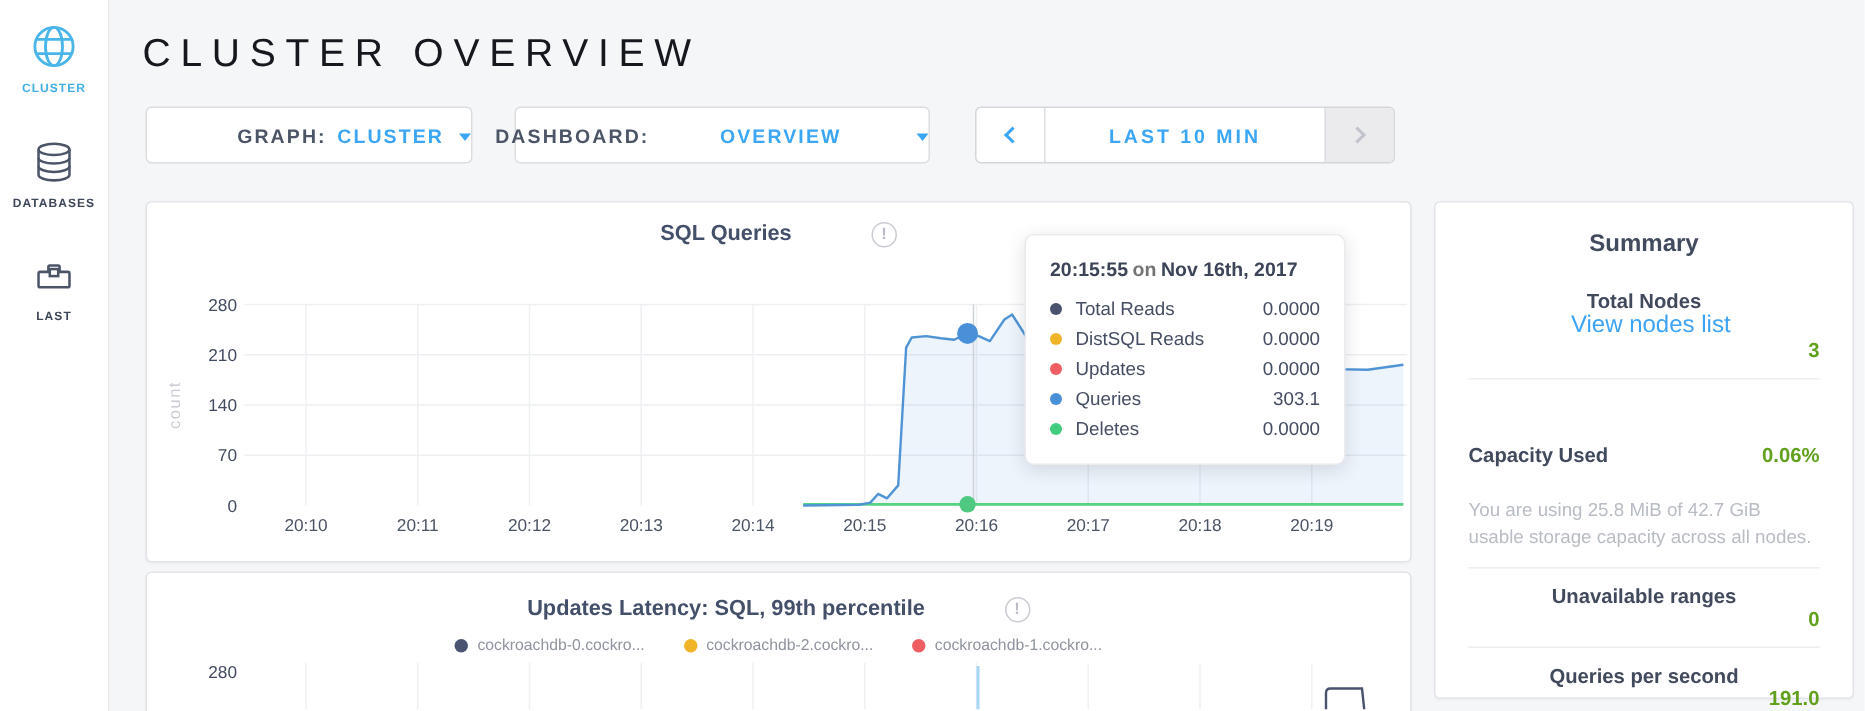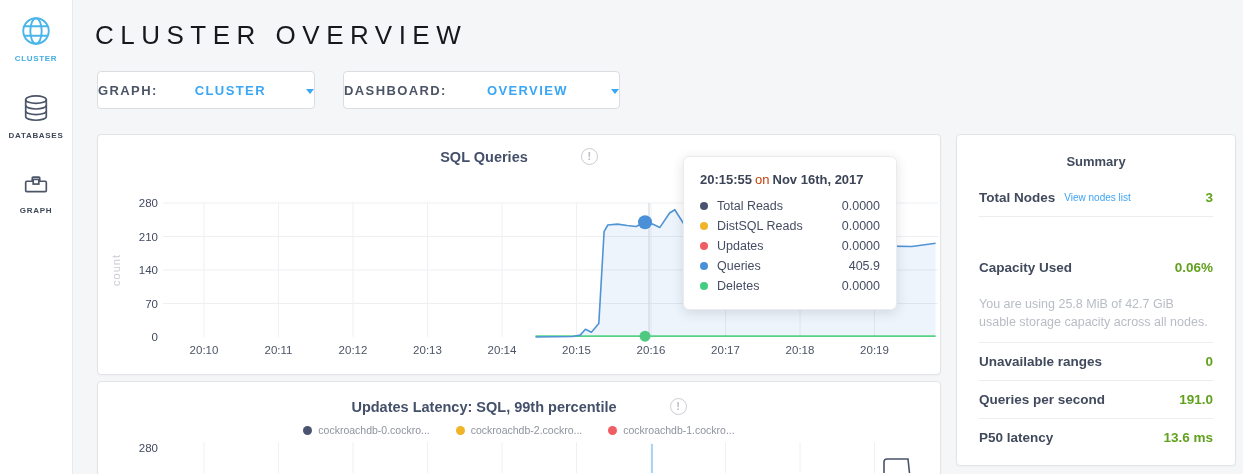--- a/index.html
+++ b/index.html
@@ -20,31 +20,31 @@
   .nav-item.active .nav-label { color: #43aee1; }
   
   .page-title {
     position: absolute; left: 95px; top: 20px;
     font-size: 26px; font-weight: 500; letter-spacing: 6.5px; color: #15181d;
   }
   
   .dropdown {
     position: absolute; top: 71px; height: 38px;
     background: #fff; border: 1px solid #dcdde0; border-radius: 4px;
-    display: flex; align-items: center; justify-content: space-between; cursor: pointer;
+    display: flex; align-items: center; justify-content: flex-end; cursor: pointer;
   }
   .dd-label { font-size: 13px; font-weight: 600; letter-spacing: 1.4px; color: #4c5566; }
   .dd-value { font-size: 13px; font-weight: 600; letter-spacing: 1.4px; color: #3ba6f4; margin-left: 7px; }
   .caret {
     width: 0; height: 0; margin-left: 10px; margin-top: 2px;
     border-left: 4.5px solid transparent; border-right: 4.5px solid transparent;
     border-top: 5.5px solid #3ba6f4;
   }
   #graph-dd { left: 97px; width: 218px; }
-  #dash-dd  { left: 343px; width: 277px; }
+  #dash-dd  { left: 343px; width: 277px; gap: 40px; }
   .time-widget {
     position: absolute; left: 650px; top: 71px; width: 280px; height: 38px;
     background: #fff; border: 1px solid #d5d6da; border-radius: 4px;
     display: flex; overflow: hidden;
   }
   .time-btn { width: 46px; display: flex; align-items: center; justify-content: center; cursor: pointer; }
   .time-btn.prev { border-right: 1px solid #dddee1; }
   .time-btn.next { border-left: 1px solid #dddee1; background: #ebebee; }
   .chev { width: 8px; height: 8px; border-left: 2px solid #3ba6f4; border-bottom: 2px solid #3ba6f4; }
   .chev.left  { transform: rotate(45deg); margin-left: 3px; }
@@ -54,56 +54,56 @@
     font-size: 13px; font-weight: 700; letter-spacing: 2px; color: #3ba6f4;
   }
   
   .panel {
     position: absolute; background: #fff; border: 1px solid #e3e4e7; border-radius: 4px;
     box-shadow: 0 1px 2px rgba(0,0,0,0.03);
   }
   #panel1 { left: 97px; top: 134px; width: 844px; height: 241px; }
   #panel2 { left: 97px; top: 381px; width: 844px; height: 200px; }
   #summary-panel { left: 956px; top: 134px; width: 280px; height: 332px; }
-  .chart-head { display: flex; align-items: center; justify-content: center; padding-top: 13px; gap: 44px; }
+  .chart-head { display: flex; align-items: flex-start; justify-content: center; padding-top: 13px; gap: 44px; }
   .chart-title { font-size: 14.5px; font-weight: 700; color: #44506a; }
   .info-icon {
     width: 17px; height: 17px; margin-left: 9px; border: 1.5px solid #caccd2; border-radius: 50%;
     color: #b9bcc4; font-size: 11px; font-weight: 700; line-height: 14px; text-align: center; cursor: pointer;
   }
   .plot-svg { position: absolute; left: 0; bottom: 0; }
   #plot1 { top: 0; }
   #plot2 { top: 0; }
   svg text { font-family: "Liberation Sans", sans-serif; }
   .legend-row { display: flex; justify-content: center; gap: 26px; margin-top: 9px; }
   .legend-item { display: flex; align-items: center; cursor: pointer; }
   .legend-dot { width: 9px; height: 9px; border-radius: 50%; margin-right: 6px; }
   .legend-name { font-size: 10.5px; color: #8e939e; }
   
   .tooltip {
     position: absolute; left: 683px; top: 156px; width: 214px; height: 154px; z-index: 5;
     background: #fff; border: 1px solid #ebebee; border-radius: 6px;
     box-shadow: 0 3px 12px rgba(40,50,70,0.14); padding: 15px 16px 10px 16px;
   }
   .tt-head { font-size: 13px; font-weight: 700; color: #3c4457; }
-  .tt-on { color: #c2410c; font-weight: 400; margin: 0 3px; }
+  .tt-on { color: #737373; font-weight: 700; margin: 0 3px; }
   .tt-rows { margin-top: 9px; }
   .tt-row { display: flex; align-items: center; height: 20px; }
   .tt-dot { width: 8px; height: 8px; border-radius: 50%; margin-right: 9px; flex: none; }
   .tt-name { font-size: 12.5px; color: #454d63; }
   .tt-val { margin-left: auto; font-size: 12.5px; color: #454d63; }
   
-  .sum-title { text-align: center; padding-top: 19px; font-size: 13px; font-weight: 700; color: #424b5e; }
+  .sum-title { text-align: center; padding-top: 19px; font-size: 16px; font-weight: 700; color: #424b5e; }
   .sum-body { margin: 10px 22px 0 22px; }
-  .sum-row { display: flex; align-items: center; padding: 11px 0; border-bottom: 1px solid #eceded; }
+  .sum-row { display: flex; align-items: center; padding: 11px 0; border-bottom: 1px solid #eceded; flex-direction: column; }
   .sum-row:last-child { border-bottom: none; }
   .sum-row.block { display: block; }
   .sum-line { display: flex; align-items: center; margin-top: 32px; }
   .sum-label { font-size: 13.5px; font-weight: 600; color: #414a5c; }
-  .sum-link { font-size: 10px; color: #3da3f5; margin-left: 9px; cursor: pointer; }
+  .sum-link { font-size: 16px; color: #3da3f5; margin-left: 9px; cursor: pointer; }
   .sum-value { margin-left: auto; font-size: 13.5px; font-weight: 700; color: #61a11e; }
   .sum-sub { font-size: 12.5px; color: #b8bcc4; line-height: 1.45; margin-top: 20px; }
 </style>
 </head>
 <body>
 
 <div class="screen">
 
   <div class="sidebar">
     <div class="nav-item active">
@@ -128,35 +128,44 @@
       <span class="nav-label">DATABASES</span>
     </div>
     <div class="nav-item">
       <span>
         <svg width="30" height="30" viewBox="0 0 32 32" fill="none">
           <path d="M12 12 V8.5 a1 1 0 0 1 1 -1 h6 a1 1 0 0 1 1 1 V12" stroke="#4c5568" stroke-width="1.8"></path>
           <rect x="5" y="12" width="22" height="11" rx="1.2" stroke="#4c5568" stroke-width="1.8"></rect>
           <rect x="13" y="10" width="6" height="5" fill="#ffffff" stroke="#4c5568" stroke-width="1.8"></rect>
         </svg>
       </span>
-      <span class="nav-label">GRAPH</span>
+      <span class="nav-label">LAST</span>
     </div>
   </div>
 
   <div class="page-title">CLUSTER OVERVIEW</div>
 
   <div class="dropdown" id="graph-dd">
     <span class="dd-label">GRAPH:</span>
     <span class="dd-value">CLUSTER</span>
     <span class="caret"></span>
   </div>
   <div class="dropdown" id="dash-dd">
     <span class="dd-label">DASHBOARD:</span>
     <span class="dd-value">OVERVIEW</span>
     <span class="caret"></span>
+  </div>
+  <div class="time-widget">
+    <div class="time-btn prev">
+      <span class="chev left"></span>
+    </div>
+    <div class="time-label">LAST 10 MIN</div>
+    <div class="time-btn next">
+      <span class="chev right"></span>
+    </div>
   </div>
 
   <div class="panel" id="panel1">
     <div class="chart-head">
       <span class="chart-title">SQL Queries</span>
       <span class="info-icon">!</span>
     </div>
     <svg class="plot-svg" id="plot1" width="844" height="241" viewBox="0 0 844 241">
         <text x="60" y="206" text-anchor="end" fill="#414a61" font-size="11.5">0</text>
         <line x1="65" y1="168.5" x2="840" y2="168.5" stroke="#edeff2"></line>
@@ -249,21 +258,21 @@
         <span class="tt-val">0.0000</span>
       </div>
       <div class="tt-row">
         <span class="tt-dot" style="background-color: rgb(239, 94, 98);"></span>
         <span class="tt-name">Updates</span>
         <span class="tt-val">0.0000</span>
       </div>
       <div class="tt-row">
         <span class="tt-dot" style="background-color: rgb(74, 144, 217);"></span>
         <span class="tt-name">Queries</span>
-        <span class="tt-val">405.9</span>
+        <span class="tt-val">303.1</span>
       </div>
       <div class="tt-row">
         <span class="tt-dot" style="background-color: rgb(67, 205, 129);"></span>
         <span class="tt-name">Deletes</span>
         <span class="tt-val">0.0000</span>
       </div>
     </div>
   </div>
 
   <div class="panel" id="summary-panel">

